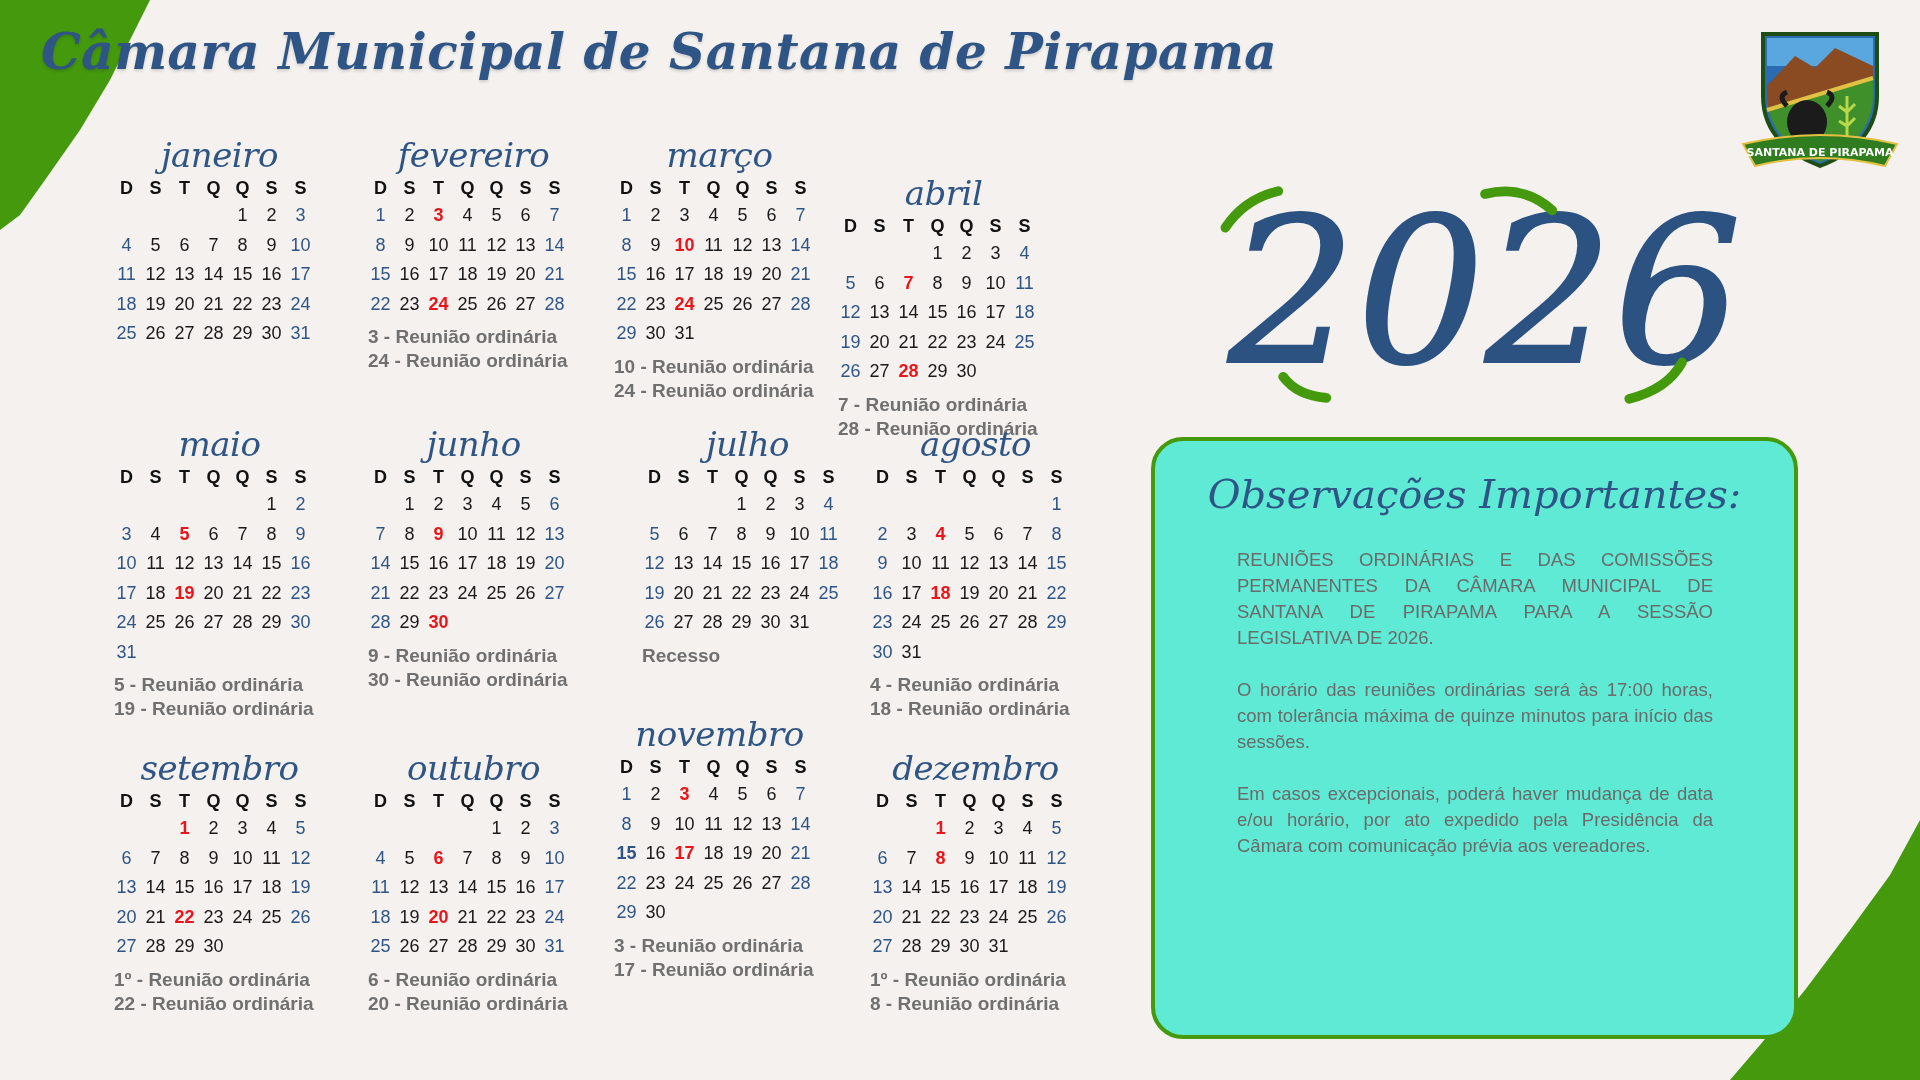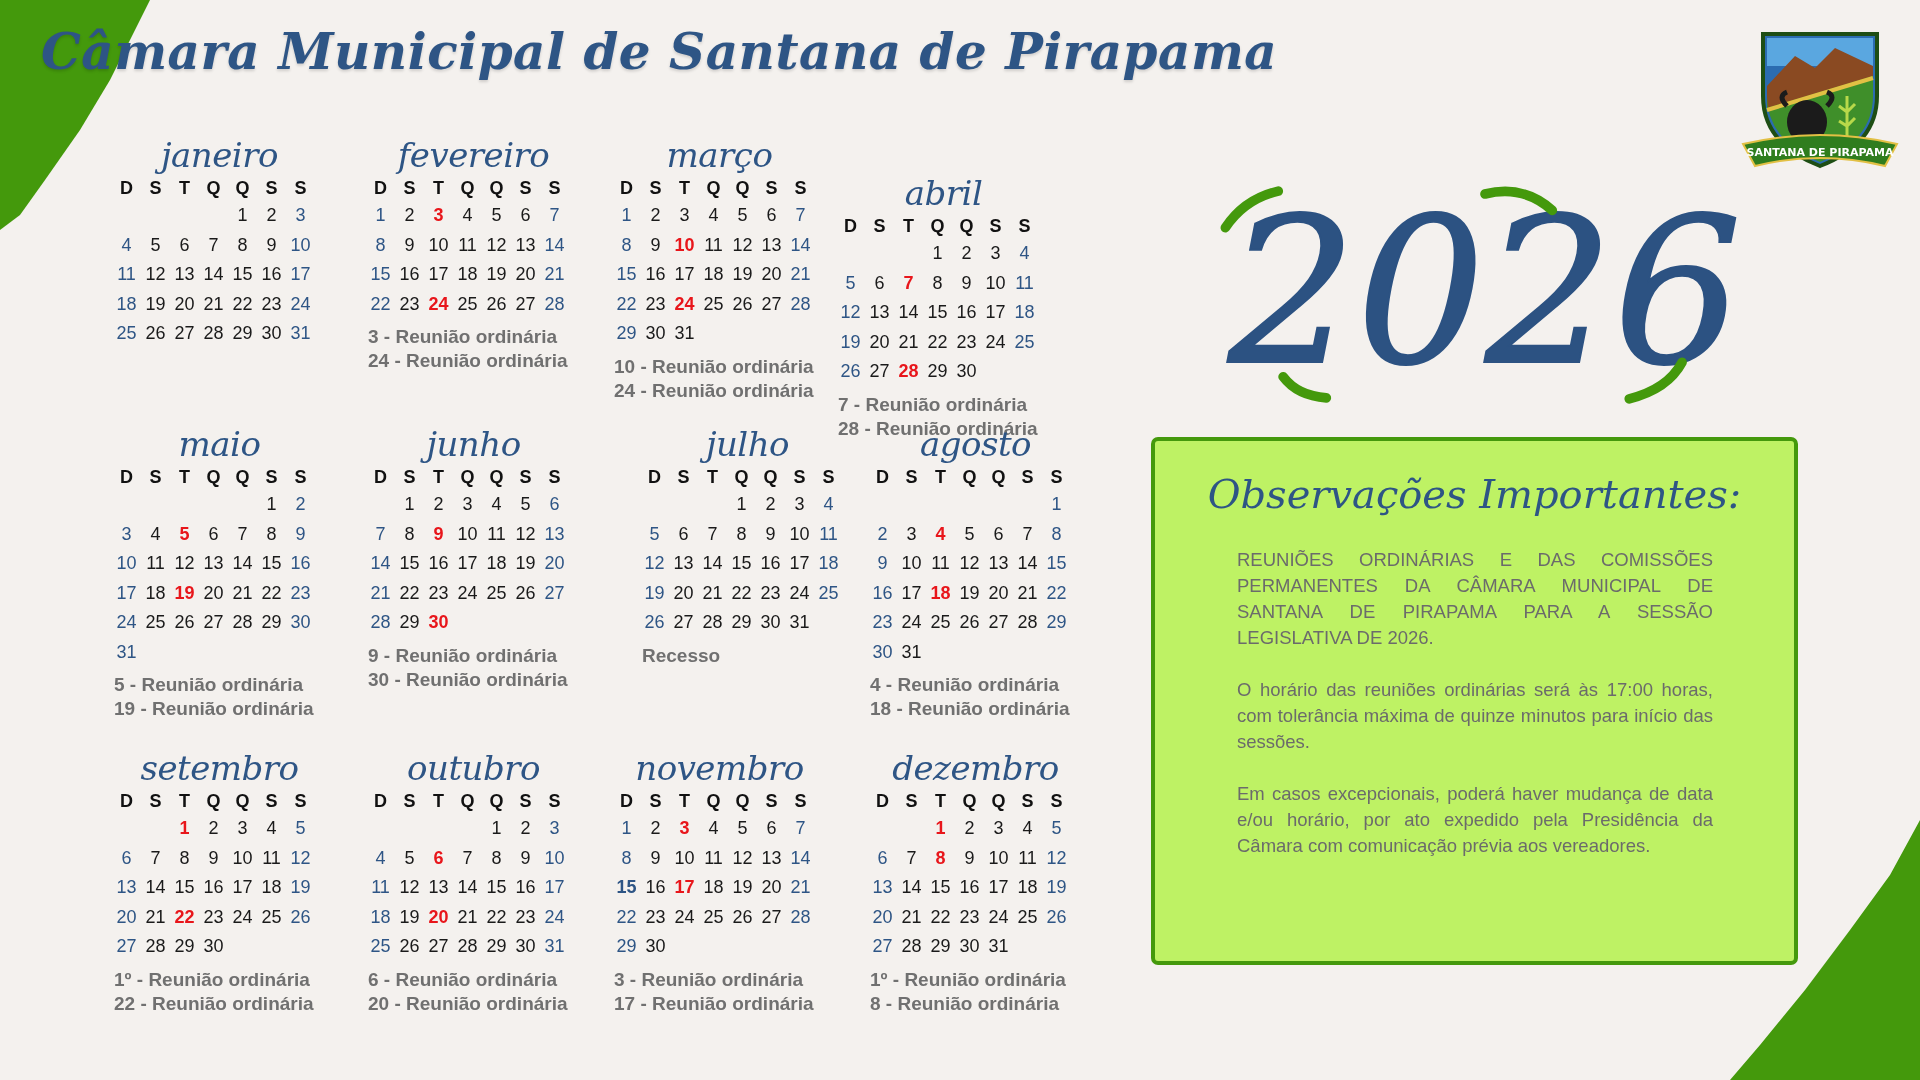--- a/index.html
+++ b/index.html
@@ -55,22 +55,22 @@
   }
   .week span.wknd { color: #2e5585; }
   .week span.meet { color: #e8161b; font-weight: bold; }
   .week span.hol { color: #2e5585; font-weight: bold; }
   .notes { margin-top: 6px; padding-left: 2px; }
   .notes div {
     font-family: "Liberation Sans", sans-serif; font-weight: bold;
     font-size: 19px; color: #707070; height: 24px; line-height: 24px;
   }
   .obs-box {
-    position: absolute; left: 1151px; top: 437px; width: 647px; height: 528px;
-    background: #bef264; border: 4px solid #44990c; border-radius: 7px;
+    position: absolute; left: 1151px; top: 437px; width: 647px; height: 602px;
+    background: #5eead4; border: 4px solid #44990c; border-radius: 32px;
   }
   .obs-title {
     position: absolute; left: 0; width: 100%; top: 30px; text-align: center;
     font-family: "DejaVu Serif", serif; font-style: italic;
     font-size: 40px; color: #2e5585;
   }
   .obs-body {
     position: absolute; left: 82px; width: 476px; top: 106px;
     font-family: "Liberation Sans", sans-serif;
     font-size: 18.5px; line-height: 26px; color: #6b6b6b; text-align: justify;
@@ -716,21 +716,21 @@
         <span>28</span>
         <span>29</span>
         <span>30</span>
         <span class="wknd">31</span>
       </div>
       <div class="notes">
         <div>6 - Reunião ordinária</div>
         <div>20 - Reunião ordinária</div>
       </div>
     </div>
-    <div class="month" style="left: 612px; top: 748px;">
+    <div class="month" style="left: 612px; top: 714px;">
       <div class="month-name">novembro</div>
       <div class="weekdays">
         <span>D</span>
         <span>S</span>
         <span>T</span>
         <span>Q</span>
         <span>Q</span>
         <span>S</span>
         <span>S</span>
       </div>

